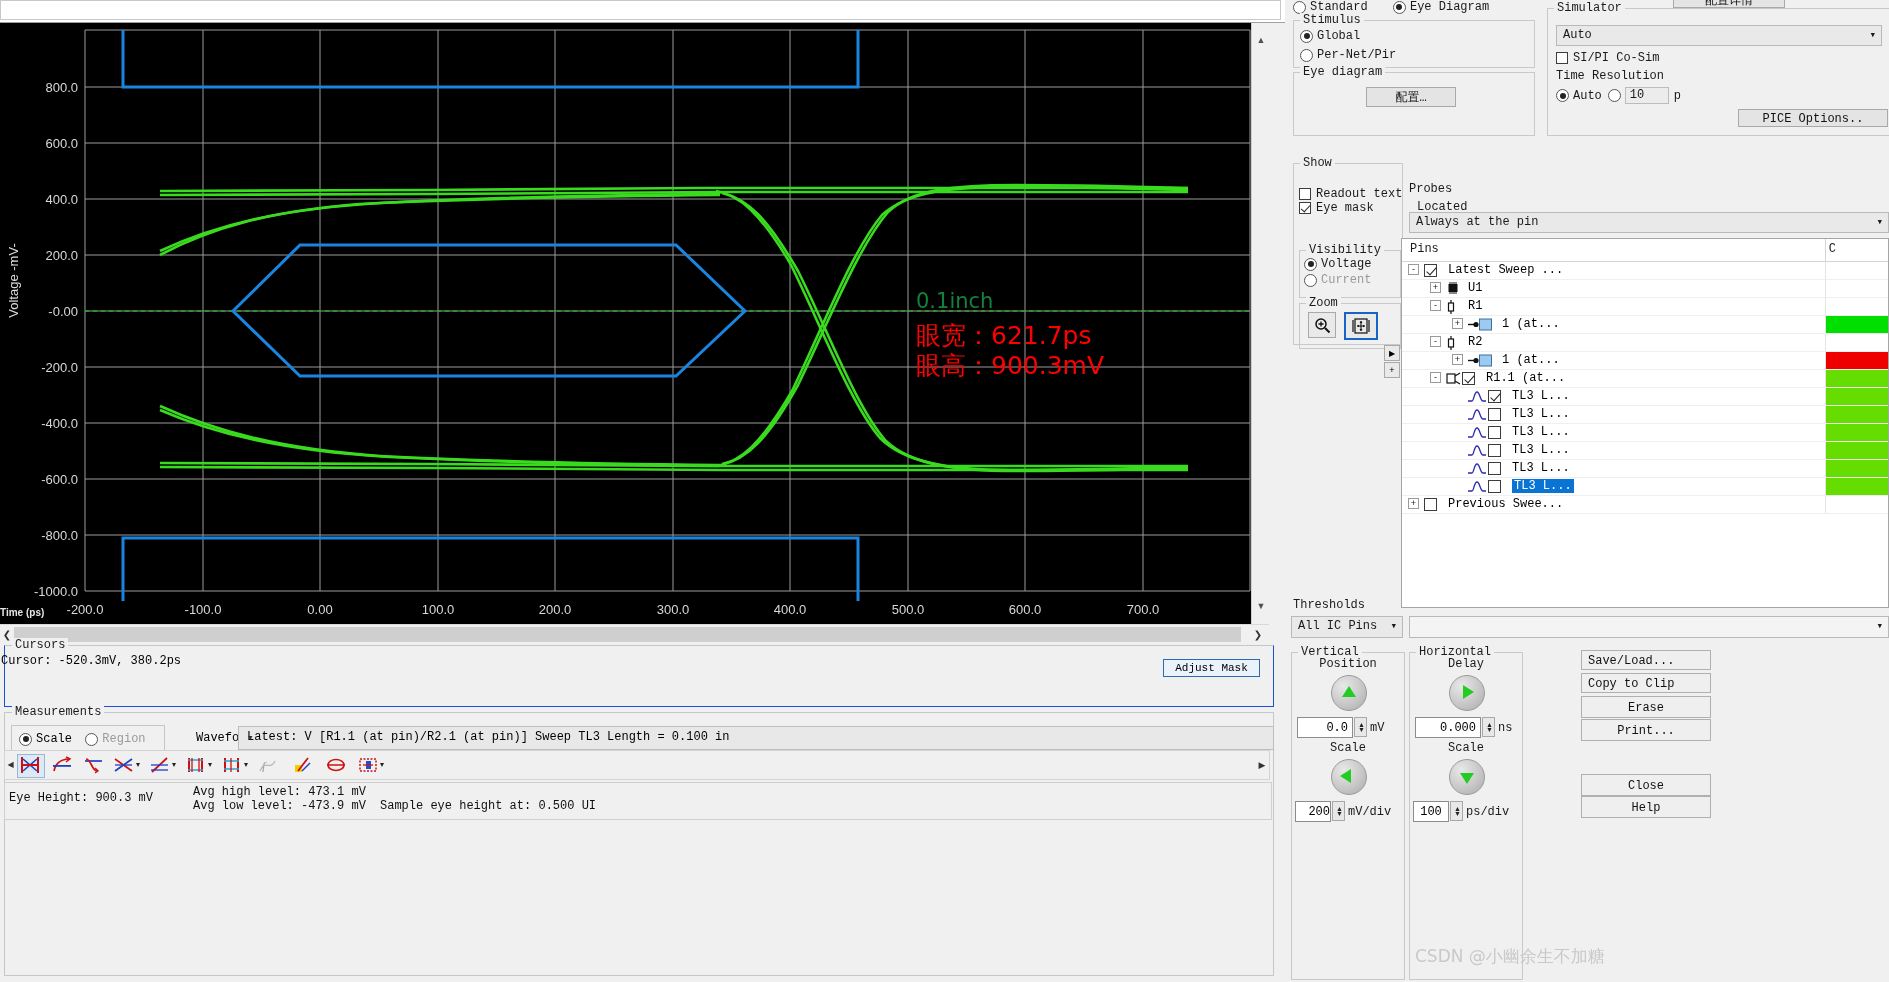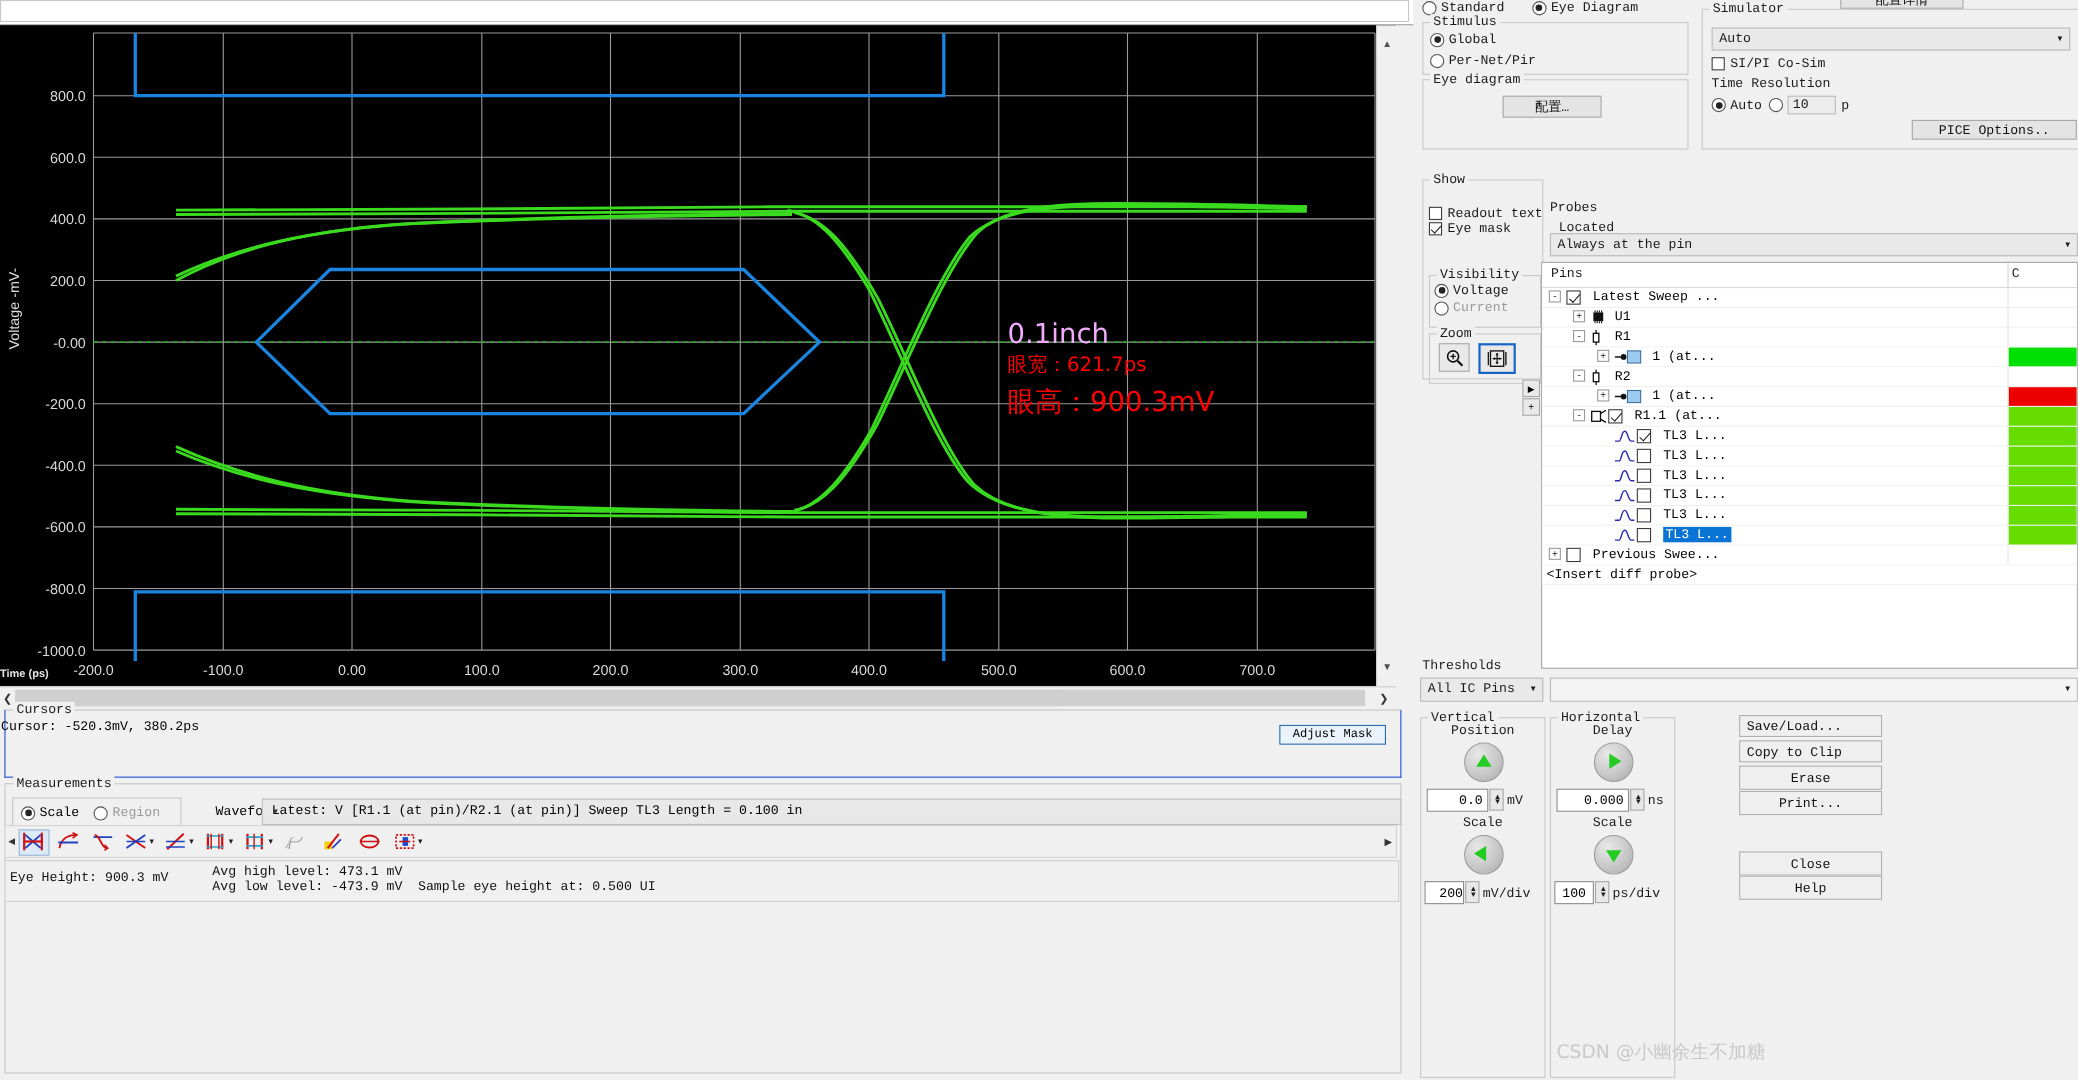--- a/index.html
+++ b/index.html
@@ -187,22 +187,22 @@
           <text x="790" y="591">400.0</text>
           <text x="908" y="591">500.0</text>
           <text x="1025" y="591">600.0</text>
           <text x="1143" y="591">700.0</text>
         </g>
       </svg>
 
       <div style="position:absolute;left:-24px;top:250px;transform:rotate(-90deg);color:#ddd;font-size:13px;white-space:nowrap;">Voltage -mV-</div>
       <div style="position:absolute;left:0;right:0;top:584px;text-align:left;color:#e5e5e5;font-size:10px;font-weight:bold;">Time (ps)</div>
 
-      <div style="position:absolute;left:916px;top:266px;color:#f0abfc;font-size:25px;font-family:'DejaVu Sans',sans-serif;">0.1inch</div>
-      <div style="position:absolute;left:916px;top:296px;color:#ff0000;font-size:18px;font-family:'DejaVu Sans',sans-serif;">眼宽：621.7ps</div>
+      <div style="position:absolute;left:916px;top:266px;color:#15803d;font-size:21px;font-family:'DejaVu Sans',sans-serif;">0.1inch</div>
+      <div style="position:absolute;left:916px;top:296px;color:#ff0000;font-size:25px;font-family:'DejaVu Sans',sans-serif;">眼宽：621.7ps</div>
       <div style="position:absolute;left:916px;top:326px;color:#ff0000;font-size:25px;font-family:'DejaVu Sans',sans-serif;">眼高：900.3mV</div>
     </div>
 
     <div class="vscroll">
       <div class="arrow up">▲</div>
       <div class="arrow dn">▼</div>
     </div>
 
     <div class="hscroll">
       <div class="ar l">❮</div>
@@ -577,23 +577,20 @@
             <span class="swatch" style="background:#66dd00;"></span>
             <span style="position:absolute;right:62px;top:0;width:1px;height:17px;background:#e4e4e4;"></span>
           </div>
           <div class="tree-row">
             <span class="pm" style="left:6px;top:2px;">+</span>
             <span class="chkbox" style="left:22px;top:2px;"></span>
             <span class="lbl" style="left:46px;">Previous Swee...</span>
             <span style="position:absolute;right:62px;top:0;width:1px;height:17px;background:#e4e4e4;"></span>
           </div>
         </div>
-      <div class="tree-row" style="height:17px;">
-        <span class="lbl" style="left:4px;">&lt;Insert diff probe&gt;</span>
-      </div>
     </div>
 
     <div class="mono" style="position:absolute;left:8px;top:598px;">Thresholds</div>
     <div class="combo mono" style="left:6px;top:616px;width:112px;height:22px;">
       <span class="txt">All IC Pins</span>
       <span class="chev">▾</span>
     </div>
     <div class="combo mono" style="left:124px;top:616px;width:480px;height:22px;background:#f4f4f4;">
       <span class="txt"></span>
       <span class="chev">▾</span>

